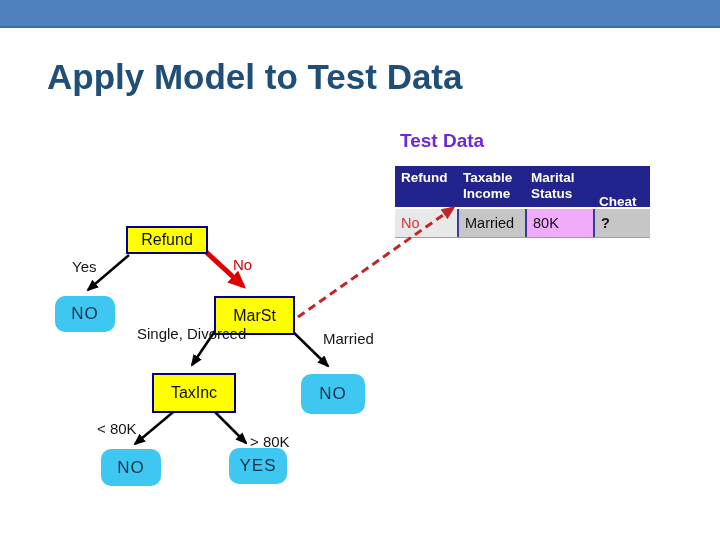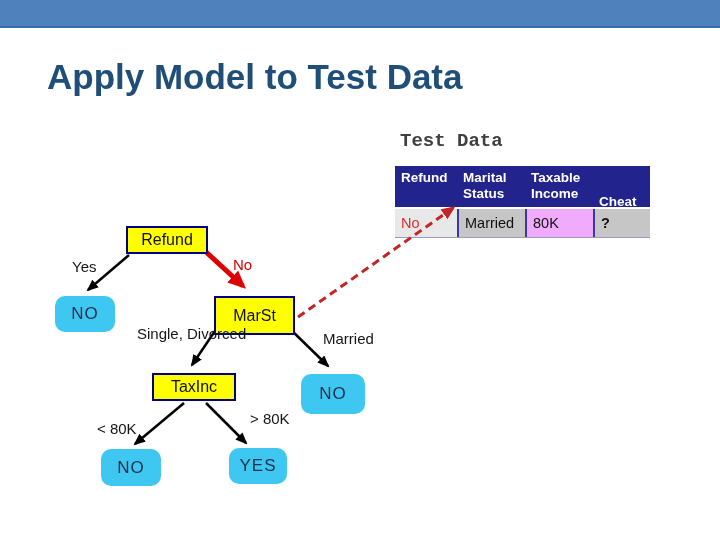--- a/index.html
+++ b/index.html
@@ -15,21 +15,21 @@
     background:#4F81BD; border-bottom:2px solid #3D6DA6;
   }
   .slide-title {
     position:absolute; left:47px; top:57px;
     font-size:35px; font-weight:bold; color:#1F4E79; letter-spacing:0px;
     white-space:nowrap;
     text-align:center;
   }
   .test-data-caption {
     position:absolute; left:400px; top:130px;
-    font-size:19px; font-weight:bold; color:#404040;font-family:Liberation Mono, monospace;
+    font-size:19px; font-weight:bold; color:#6d28d9;
   }
   
   .tbl {
     position:absolute; left:395px; top:166px; width:255px;
     font-size:13.5px;
   }
   .tbl-head {
     display:flex; background:#23238E; color:#ffffff; font-weight:bold;
     height:41px;
   }
@@ -50,54 +50,54 @@
   .dc.c4 { width:57px; background:#C6C6C6; border-left:2px solid #3939A0; font-weight:bold; }
   
   .edges { position:absolute; left:0; top:0; width:720px; height:540px; pointer-events:none; }
   .tnode {
     position:absolute; background:#FFFF00; border:2px solid #00008B;
     display:flex; align-items:center; justify-content:center;
     font-size:16px; color:#101010;
   }
   .node-refund { left:126px; top:226px; width:82px; height:28px; }
   .node-marst  { left:214px; top:296px; width:81px; height:39px; }
-  .node-taxinc { left:152px; top:373px; width:84px; height:28px; }
+  .node-taxinc { left:152px; top:373px; width:84px; height:40px; }
   .leaf {
     position:absolute; background:#3EC7F0; border-radius:10px;
     display:flex; align-items:center; justify-content:center;
     font-size:17px; color:#1C3050; letter-spacing:1px;
   }
   .leaf-no1 { left:55px;  top:296px; width:60px; height:36px; }
   .leaf-no2 { left:301px; top:374px; width:64px; height:40px; }
   .leaf-no3 { left:101px; top:449px; width:60px; height:37px; }
   .leaf-yes { left:229px; top:448px; width:58px; height:36px; }
   .elabel {
     position:absolute; font-size:15px; color:#151515; white-space:nowrap;
   }
   .lbl-yes  { left:72px;  top:258px; }
   .lbl-no   { left:233px; top:256px; color:#D40000; }
   .lbl-sd   { left:137px; top:325px; }
   .lbl-mar  { left:323px; top:330px; }
   .lbl-lt   { left:97px;  top:420px; }
-  .lbl-gt   { left:250px; top:410px; }
+  .lbl-gt   { left:250px; top:433px; }
 </style>
 </head>
 <body>
 
 <div class="accent-bar"></div>
 
 <div class="slide-title">Apply Model to Test Data</div>
 
 <div class="test-data-caption">Test Data</div>
 
 <div class="tbl">
   <div class="tbl-head">
     <div class="hc c1">Refund</div>
+    <div class="hc c3">Taxable Income</div>
     <div class="hc c2">Marital Status</div>
-    <div class="hc c3">Taxable Income</div>
     <div class="hc c4">Cheat</div>
   </div>
   <div class="tbl-row">
     <div class="dc c1">No</div>
     <div class="dc c2">Married</div>
     <div class="dc c3">80K</div>
     <div class="dc c4">?</div>
   </div>
 </div>
 

